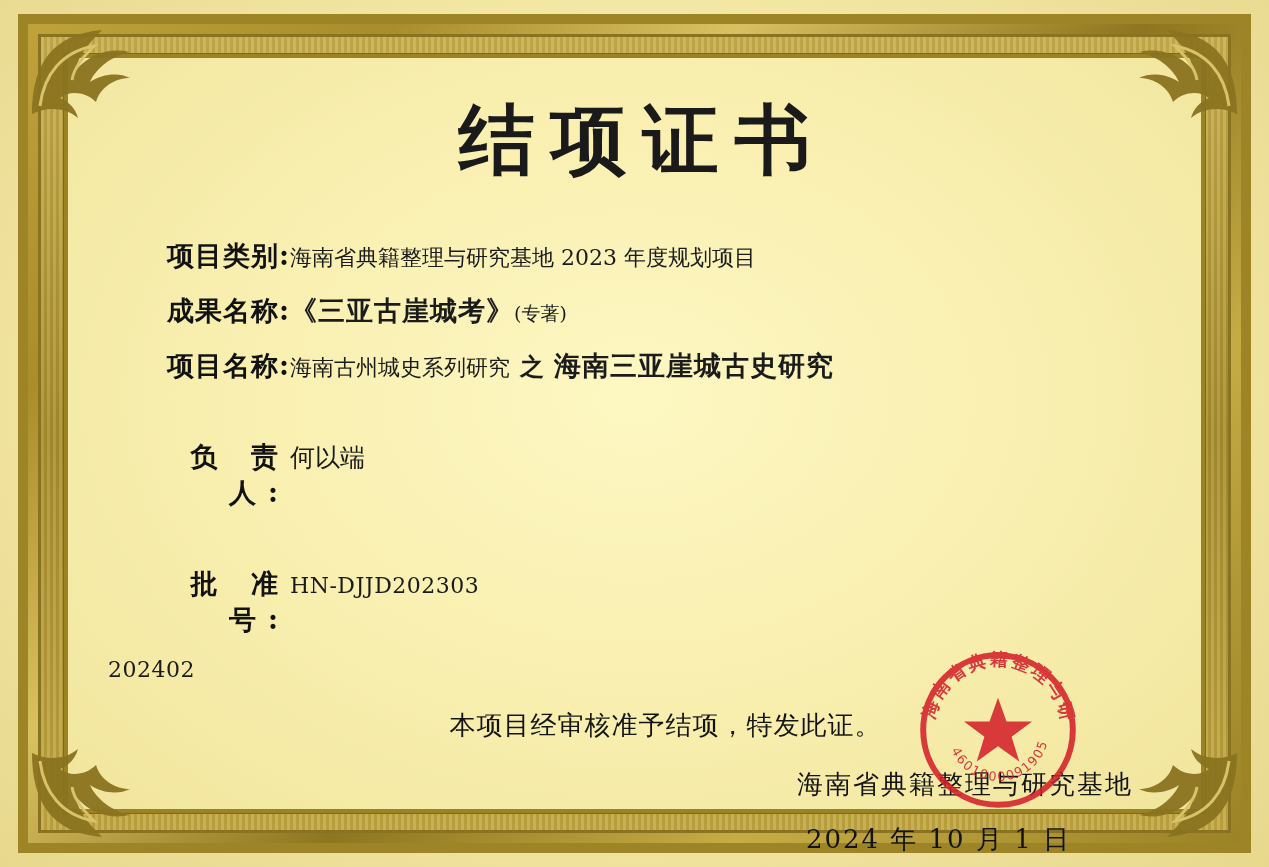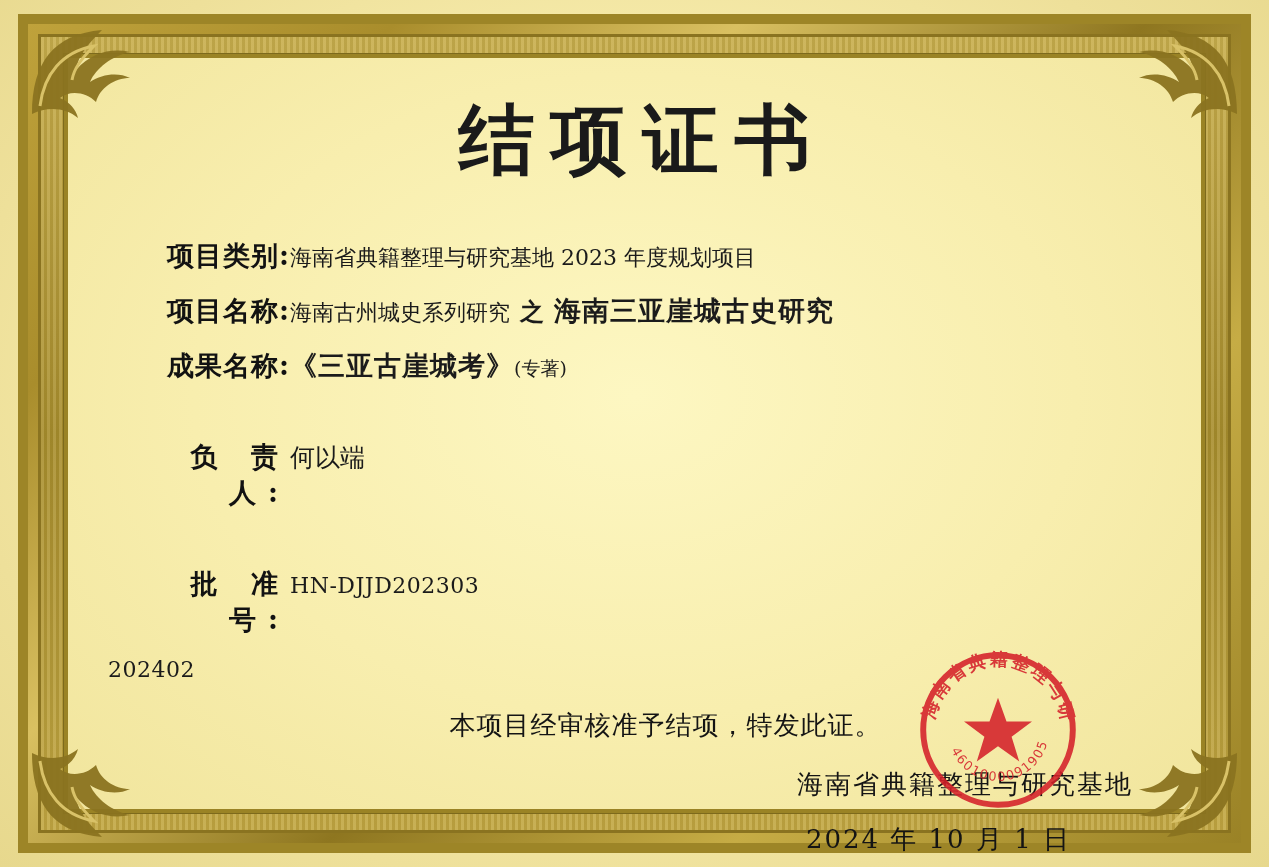--- a/index.html
+++ b/index.html
@@ -213,30 +213,30 @@
     <div class="cert-title">结项证书</div>
 
     <div class="fields">
 
       <div class="field-row">
         <div class="field-label">项目类别:</div>
         <div class="field-value value-seg-small">海南省典籍整理与研究基地 2023 年度规划项目</div>
       </div>
 
       <div class="field-row">
+        <div class="field-label">成果名称:</div>
+        <div class="field-value">
+          <span class="value-seg-strong">《三亚古崖城考》</span><span class="value-paren">(专著)</span>
+        </div>
+      </div>
+
+      <div class="field-row">
         <div class="field-label">项目名称:</div>
         <div class="field-value">
           <span class="value-seg-small">海南古州城史系列研究</span><span class="value-seg-zhi">之</span><span class="value-seg-strong">海南三亚崖城古史研究</span>
-        </div>
-      </div>
-
-      <div class="field-row">
-        <div class="field-label">成果名称:</div>
-        <div class="field-value">
-          <span class="value-seg-strong">《三亚古崖城考》</span><span class="value-paren">(专著)</span>
         </div>
       </div>
 
       <div class="field-row">
         <div class="field-label sp2">负 责 人:</div>
         <div class="field-value mid">何以端</div>
       </div>
 
       <div class="field-row">
         <div class="field-label sp2">批 准 号:</div>

